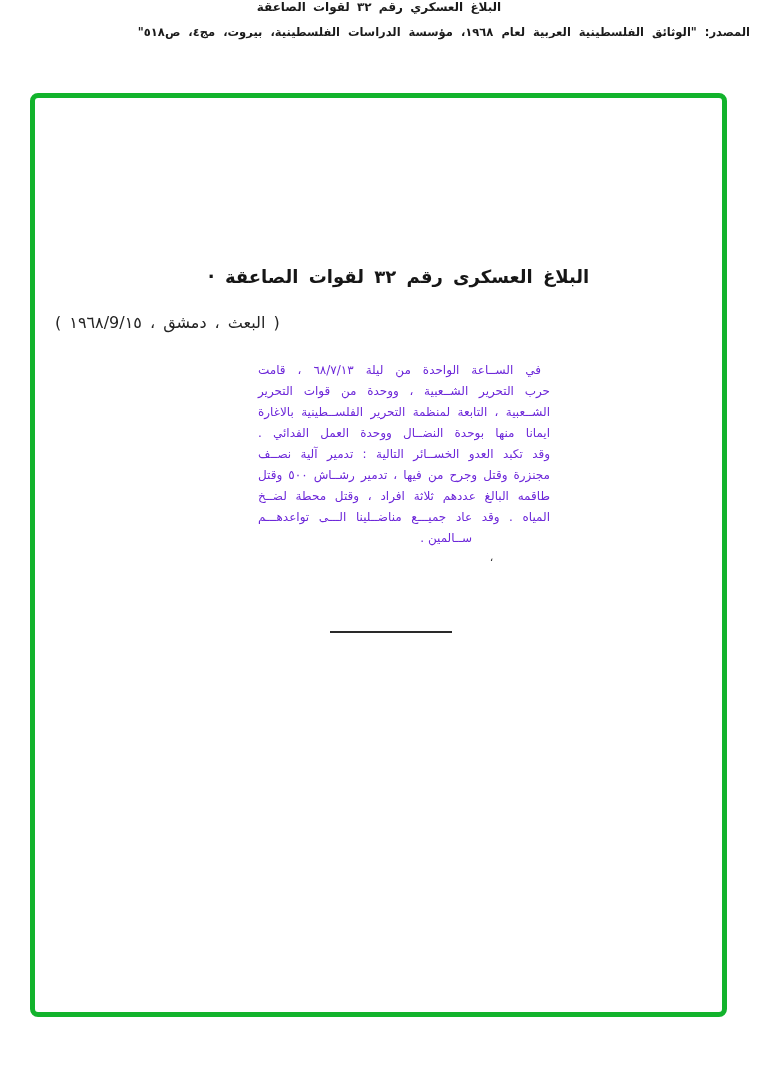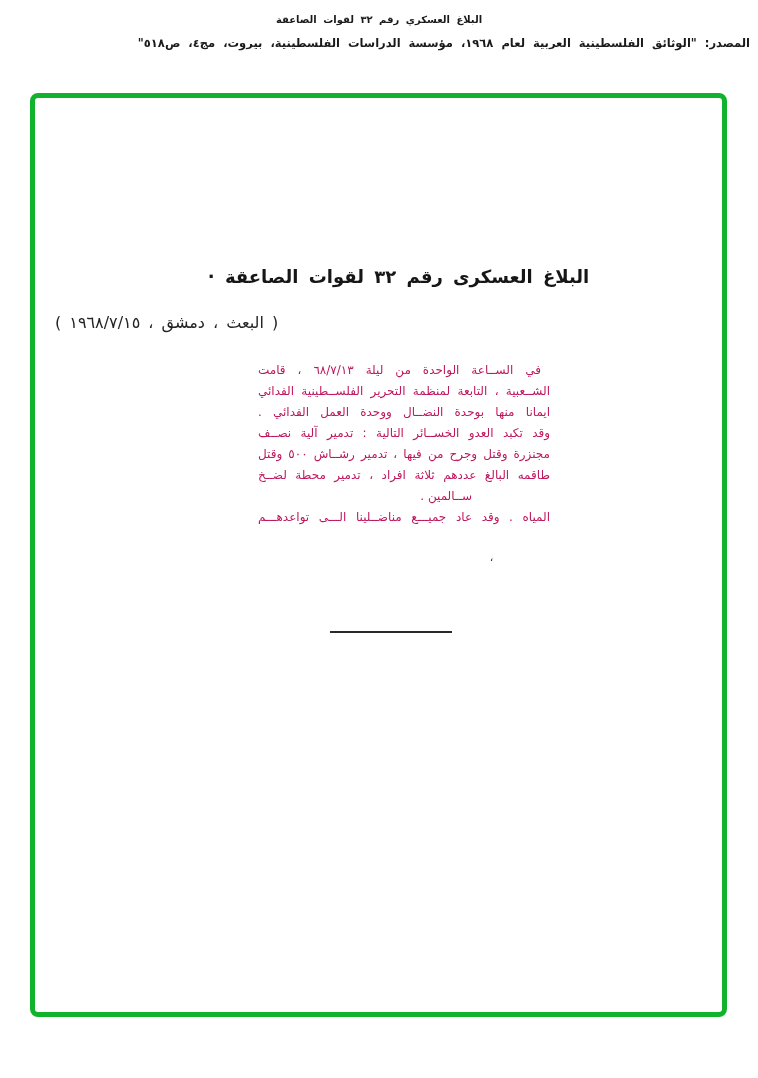--- a/index.html
+++ b/index.html
@@ -14,23 +14,23 @@
     color:var(--ink);
     position:relative;
     overflow:hidden;
   }
   
   .page-header{
     position:absolute;top:0;left:0;right:0;
     direction:rtl;
   }
   .page-header .hdr-title{
-    margin-top:14px;
+    margin-top:0;
     text-align:center;
-    font-size:10px;
+    font-size:12px;
     font-weight:bold;
     word-spacing:3px;
     letter-spacing:0.2px;
   }
   .page-header .hdr-source{
     margin-top:11px;
     padding:0 8px 0 4px;
     text-align:right;
     font-size:11.5px;
     font-weight:bold;
@@ -71,21 +71,21 @@
     word-spacing:3px;
     color:#242424;
   }
   .doc-body{
     position:absolute;
     top:262px;
     left:223px;
     width:292px;
     font-size:12px;
     line-height:21px;
-    color:#be185d;
+    color:#6d28d9;
   }
   .body-line{
     text-align:justify;
     -moz-text-align-last:justify;
     text-align-last:justify;
     white-space:normal;
   }
   .body-line.first{
     text-indent:9px;
   }
@@ -113,31 +113,32 @@
 <header class="page-header">
   <div class="hdr-title">البلاغ العسكري رقم ٣٢ لقوات الصاعقة</div>
   <div class="hdr-source">المصدر: "الوثائق الفلسطينية العربية لعام ١٩٦٨، مؤسسة الدراسات الفلسطينية، بيروت، مج٤، ص٥١٨"</div>
 </header>
 
 <div class="scan-frame">
   <div class="scan-page">
 
     <h2 class="doc-title">البلاغ العسكرى رقم ٣٢ لقوات الصاعقة ·</h2>
 
-    <div class="doc-dateline">( البعث ، دمشق ، ١٩٦٨/٧/١٥ )</div>
+    <div class="doc-dateline">( البعث ، دمشق ، ١٩٦٨/9/١٥ )</div>
 
     <div class="doc-body">
       <div class="body-line first">في الســاعة الواحدة من ليلة ٦٨/٧/١٣ ، قامت</div>
-      <div class="body-line">الشــعبية ، التابعة لمنظمة التحرير الفلســطينية الفدائي</div>
+      <div class="body-line">حرب التحرير الشــعبية ، ووحدة من قوات التحرير</div>
+      <div class="body-line">الشــعبية ، التابعة لمنظمة التحرير الفلســطينية بالاغارة</div>
       <div class="body-line">ايمانا منها بوحدة النضــال ووحدة العمل الفدائي .</div>
       <div class="body-line">وقد تكبد العدو الخســائر التالية : تدمير آلية نصــف</div>
       <div class="body-line">مجنزرة وقتل وجرح من فيها ، تدمير رشــاش ٥٠٠ وقتل</div>
-      <div class="body-line">طاقمه البالغ عددهم ثلاثة افراد ، تدمير محطة لضــخ</div>
+      <div class="body-line">طاقمه البالغ عددهم ثلاثة افراد ، وقتل محطة لضــخ</div>
+      <div class="body-line">المياه . وقد عاد جميـــع مناضــلينا الـــى تواعدهـــم</div>
       <div class="body-line last">ســالمين .</div>
-      <div class="body-line">المياه . وقد عاد جميـــع مناضــلينا الـــى تواعدهـــم</div>
     </div>
 
     <span class="stray-mark">ʻ</span>
 
     <div class="separator-line"></div>
 
   </div>
 </div>
 
 </body></html>

